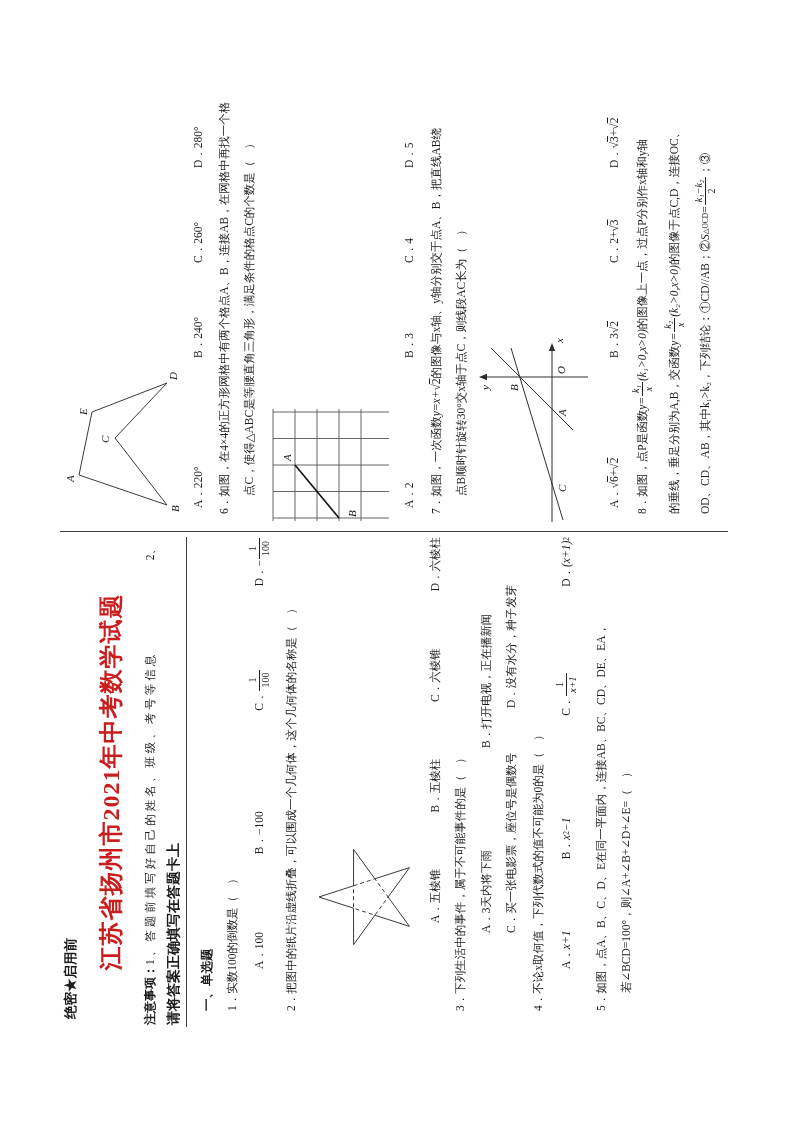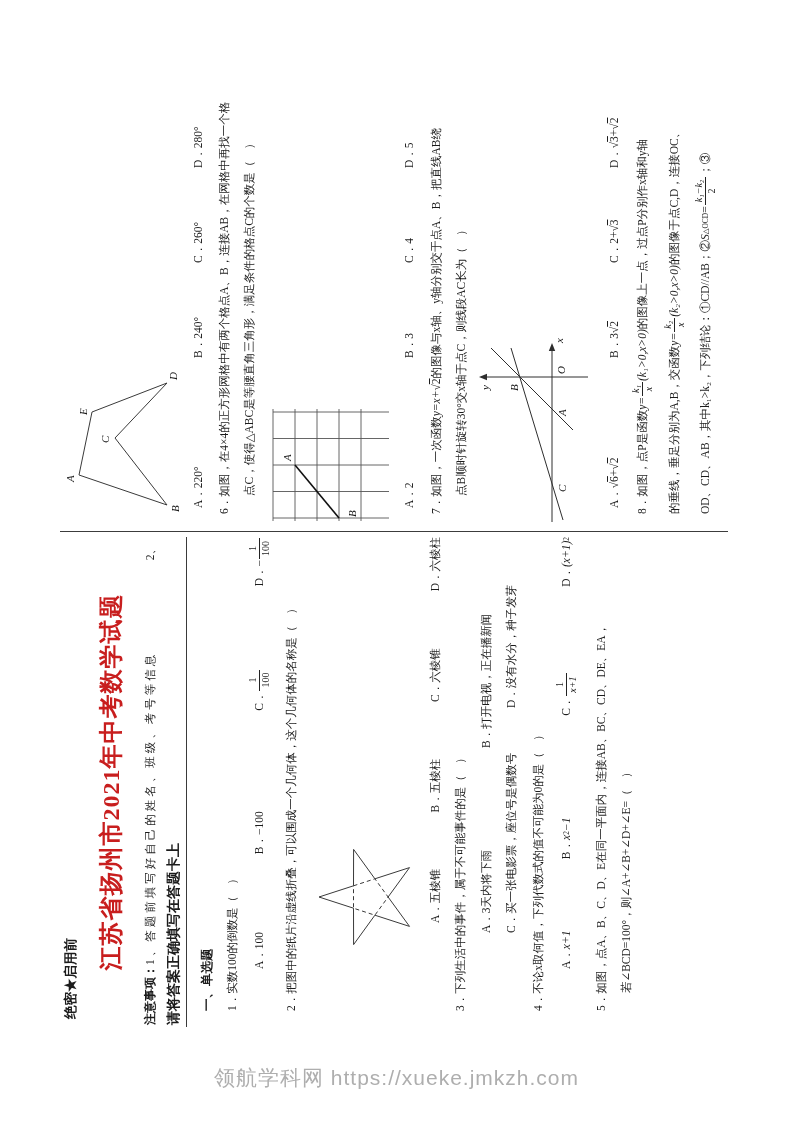--- a/index.html
+++ b/index.html
@@ -280,14 +280,13 @@
           <span class="frac">
             <span class="num mi">k₁−k₂</span>
             <span class="den">2</span>
           </span>
           <span>；③</span>
       </div>
 
     </div>
   </div>
 
-  <div class="watermark">领航学科网 https://xueke.jmkzh.com</div>
 </div>
 
 </body></html>

